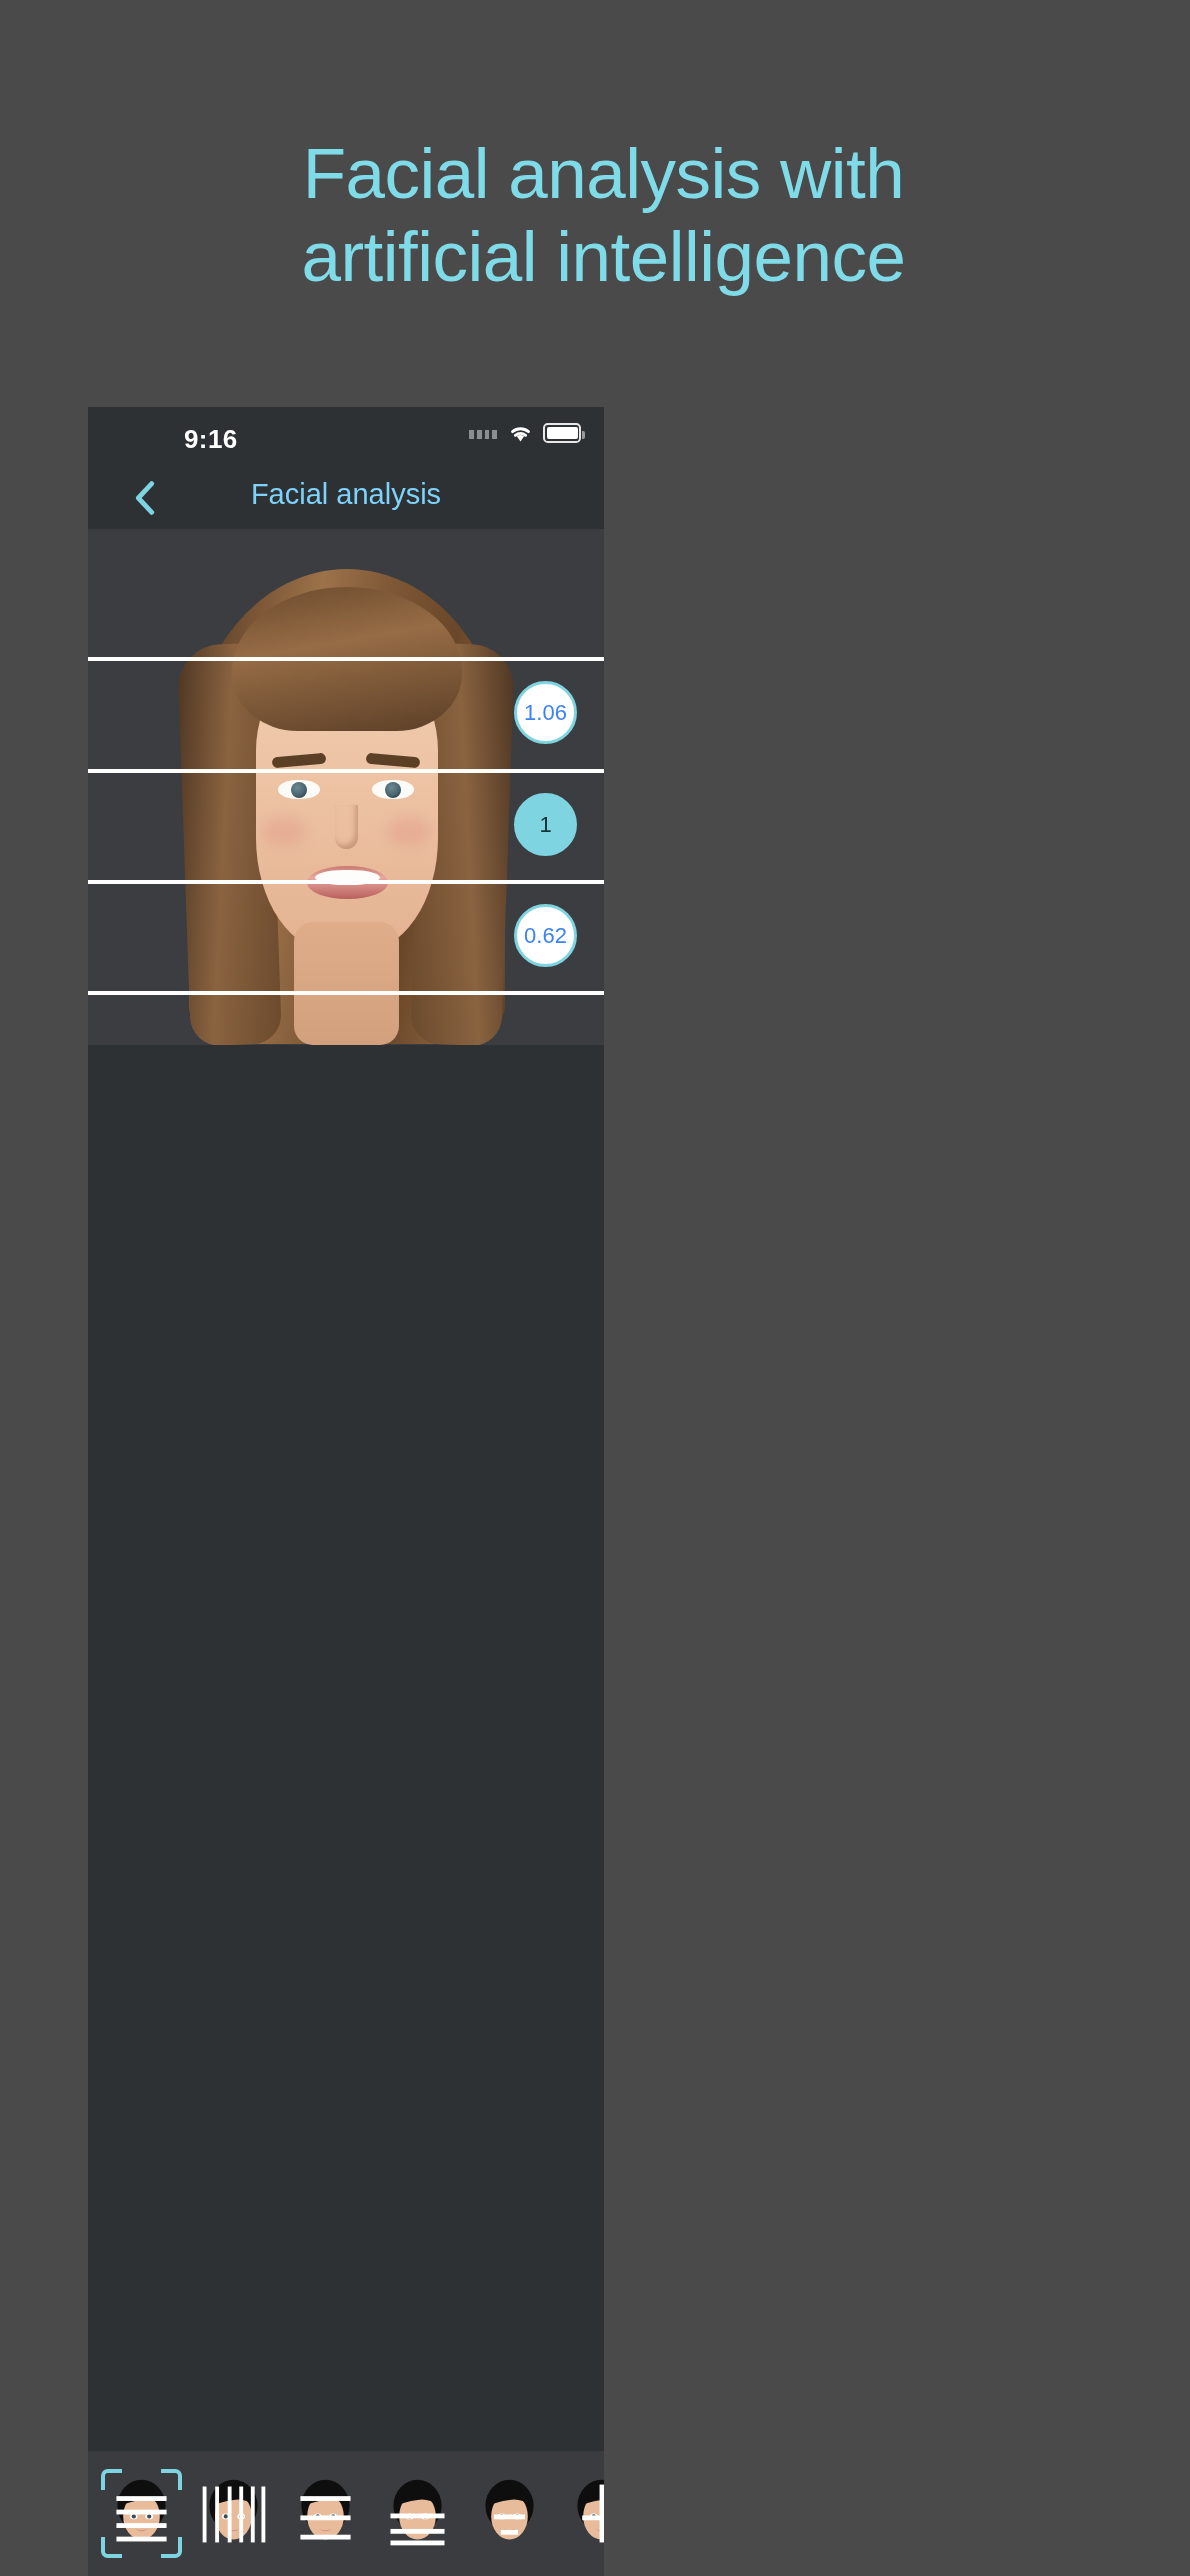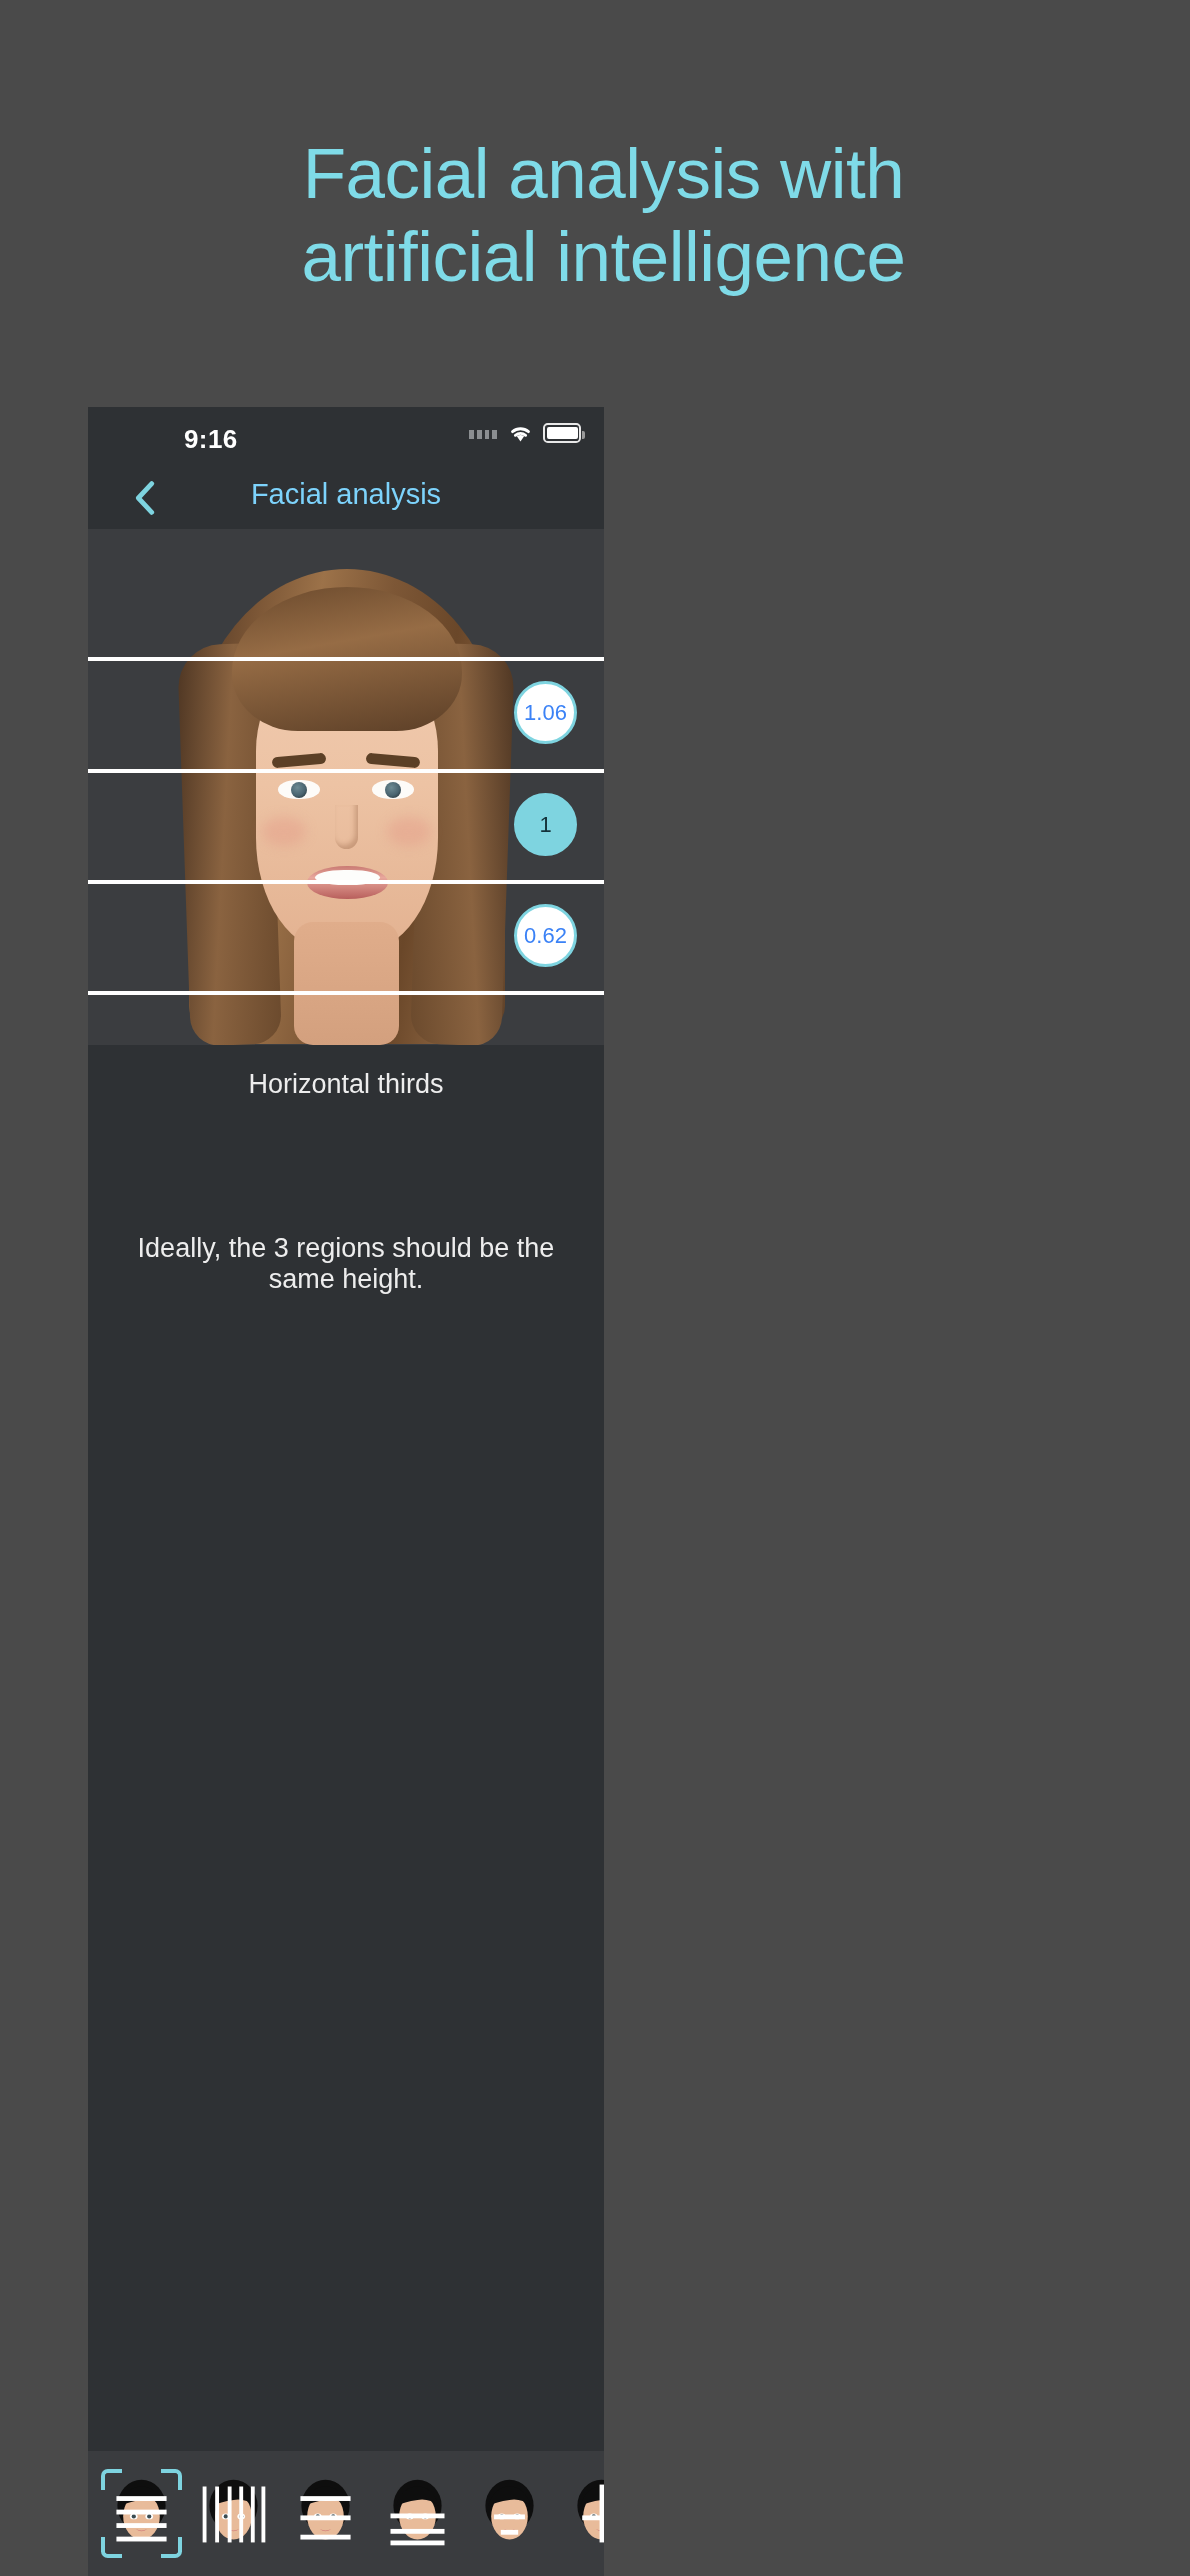--- a/index.html
+++ b/index.html
@@ -274,24 +274,20 @@
       <span>1.06</span>
     </div>
     <div class="badge filled" style="right:27px; top:264px">
       <span>1</span>
     </div>
     <div class="badge outline" style="right:27px; top:375px">
       <span>0.62</span>
     </div>
   </div>
 
-  <div class="info">
-    <div class="info-title">Horizontal thirds</div>
-    <div class="info-desc">Ideally, the 3 regions should be the same height.</div>
-  </div>
 
   <div class="toolbar">
 
     <div class="tool">
       <span class="sel-corner tl"></span>
       <span class="sel-corner tr"></span>
       <span class="sel-corner bl"></span>
       <span class="sel-corner br"></span>
       <svg viewBox="0 0 84 84">
         <ellipse cx="42" cy="34" rx="25" ry="27" fill="#0e0e0e"></ellipse>

